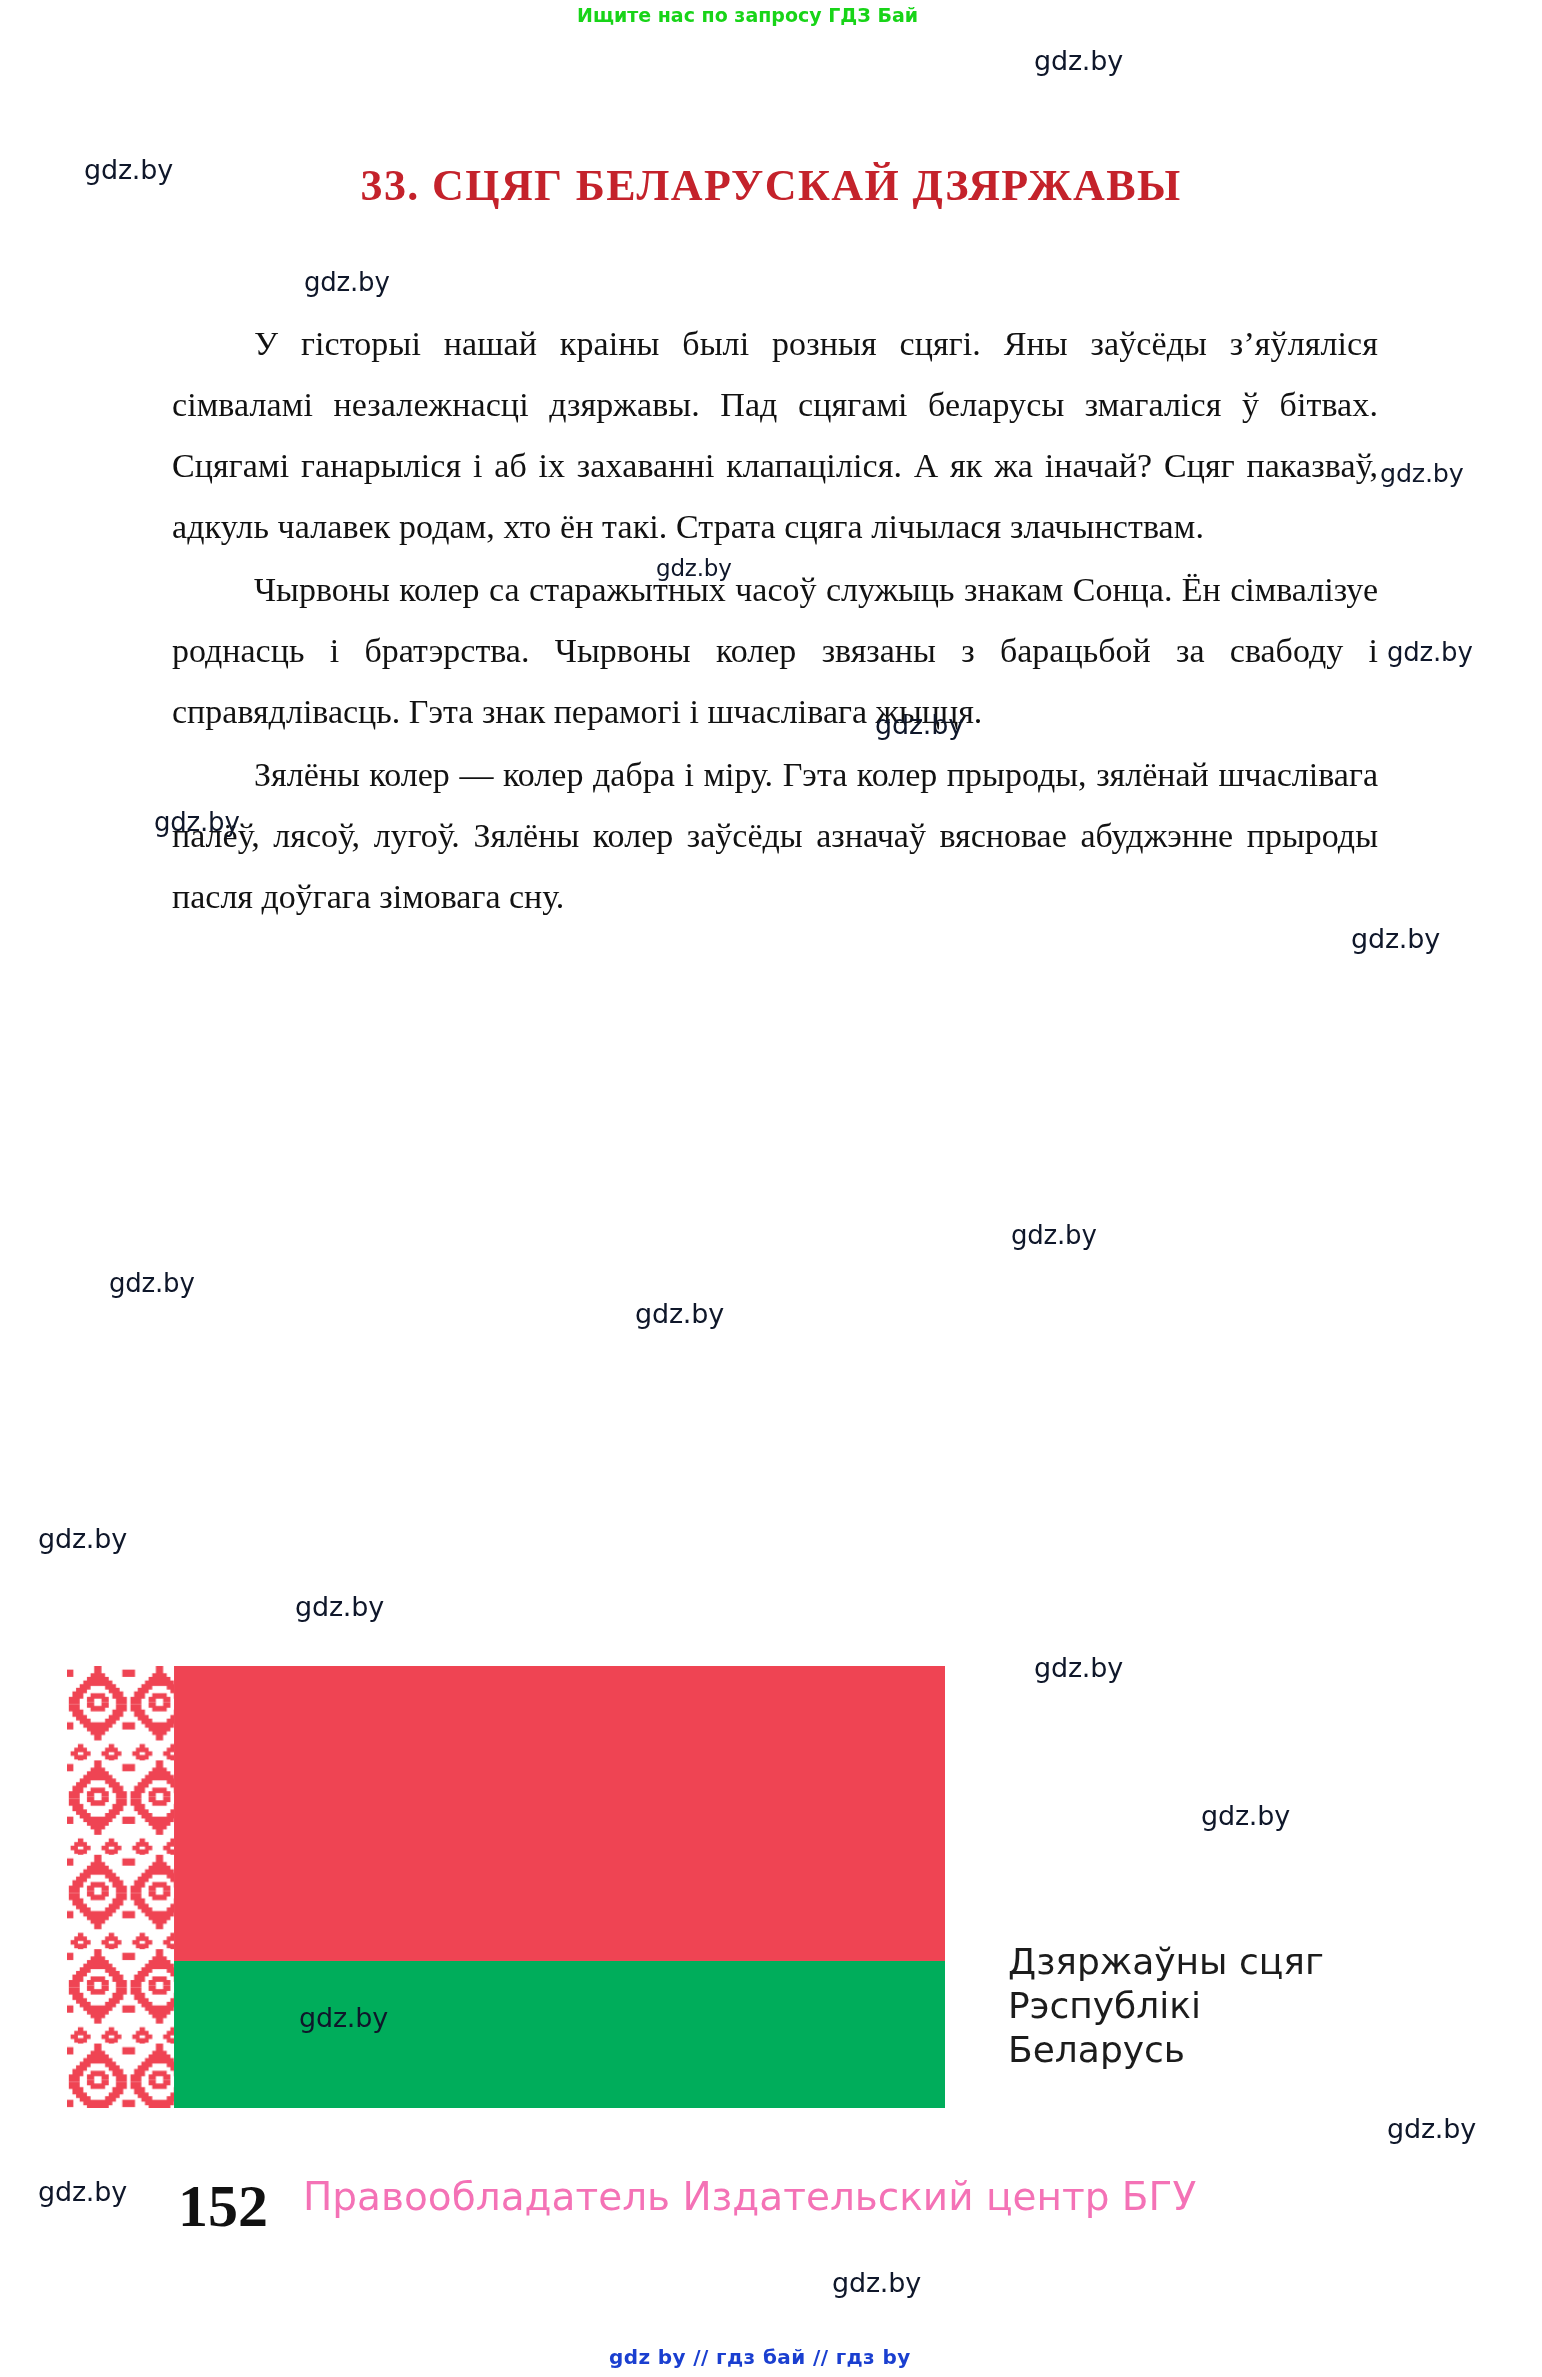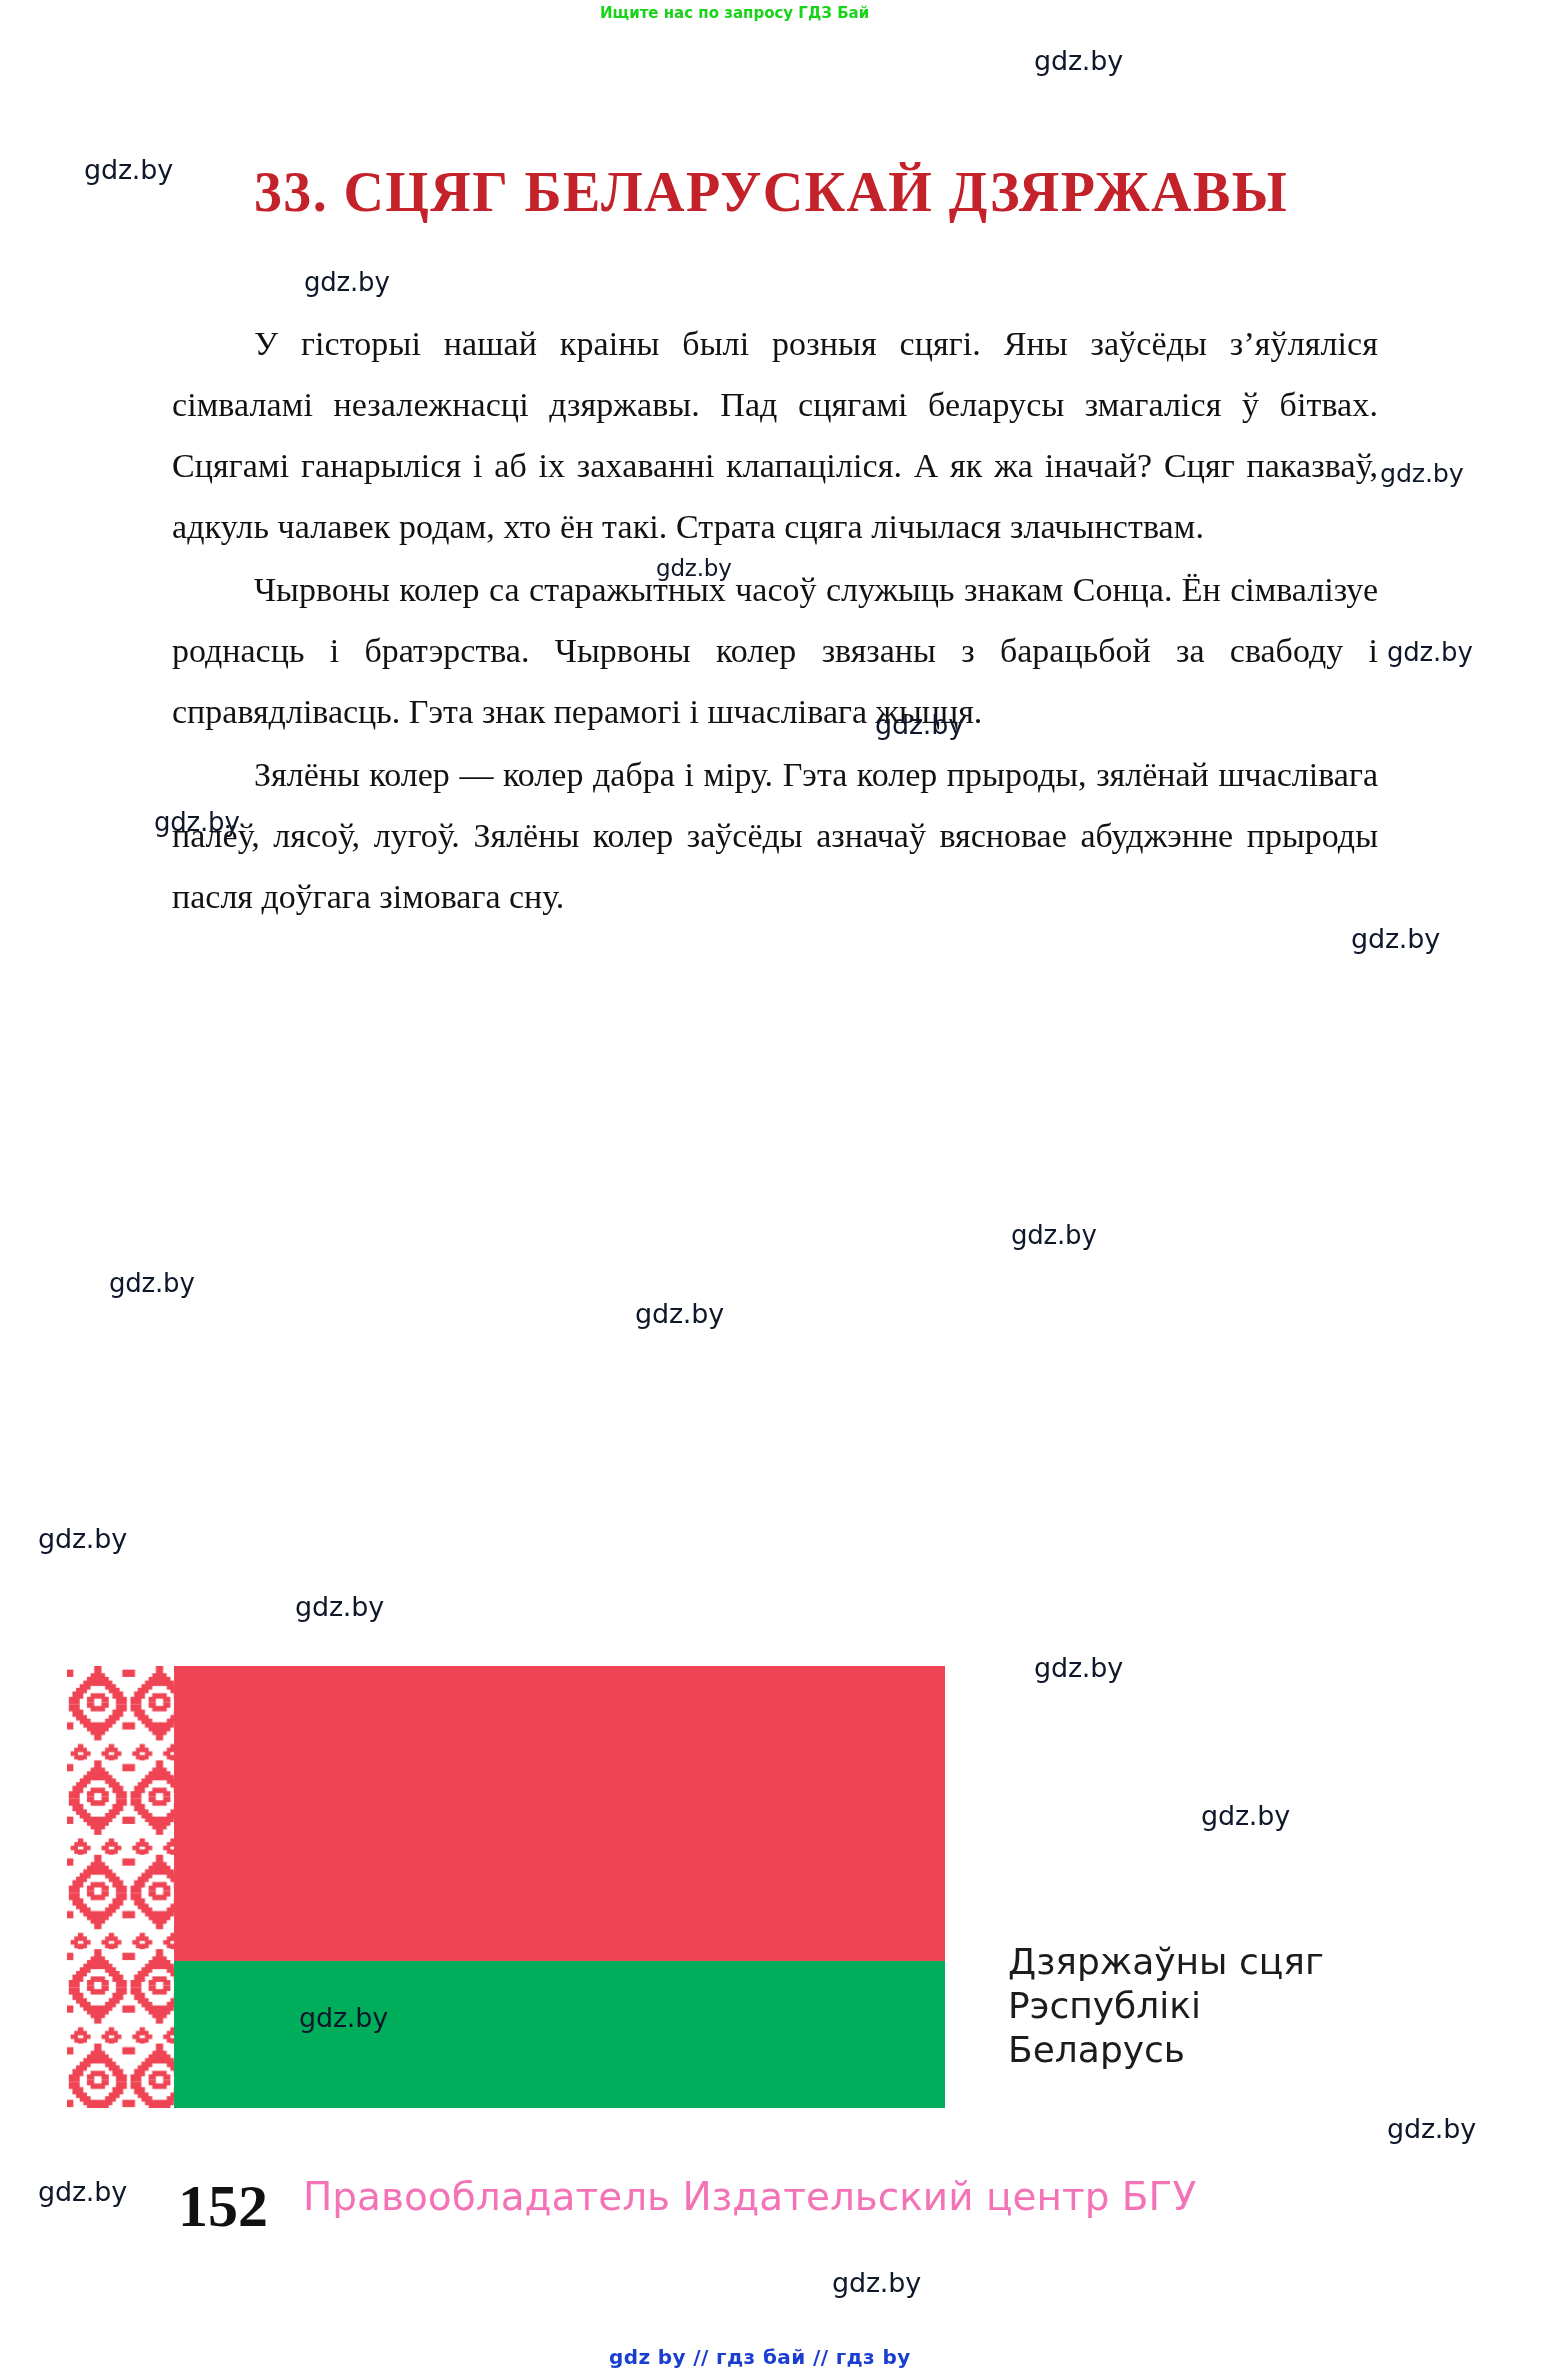--- a/index.html
+++ b/index.html
@@ -42,21 +42,21 @@
 
   
   .heading{
     position:absolute;
     left:0; right:0;
     top:160px;
     text-align:center;
     color:#c4222b;
     font-family:"Liberation Serif", serif;
     font-weight:700;
-    font-size:56px;
+    font-size:44px;
     letter-spacing:1.4px;
     z-index:10;
   }
 
   
   .body-col{
     position:absolute;
     left:172px;
     top:313px;
     width:1206px;
@@ -118,21 +118,21 @@
     color:#f472b6;
     white-space:nowrap;
     z-index:10;
   }
 </style>
 </head>
 <body>
 
 <div class="page">
 
-  <div class="wm-green" style="left:600px;top:3.6px;font-size:15px;text-align:right;">Ищите нас по запросу ГДЗ Бай</div>
+  <div class="wm-green" style="left:577px;top:3.6px;font-size:19px;text-align:right;">Ищите нас по запросу ГДЗ Бай</div>
 
   <div class="heading">33. СЦЯГ БЕЛАРУСКАЙ ДЗЯРЖАВЫ</div>
 
   <div class="body-col">
     <p class="para p1">У гісторыі нашай краіны былі розныя сцягі. Яны заўсёды з’яўляліся сімваламі незалежнасці дзяржавы. Пад сцягамі беларусы змагаліся ў бітвах. Сцягамі ганарыліся і аб іх захаванні клапаціліся. А як жа іначай? Сцяг паказваў, адкуль чалавек родам, хто ён такі. Страта сцяга лічылася злачынствам.</p>
     <p class="para p3">Чырвоны колер са старажытных часоў служыць знакам Сонца. Ён сімвалізуе роднасць і братэрства. Чырвоны колер звязаны з барацьбой за свабоду і справядлівасць. Гэта знак перамогі і шчаслівага жыцця.</p>
     <p class="para p4">Зялёны колер — колер дабра і міру. Гэта колер прыроды, зялёнай шчаслівага палёў, лясоў, лугоў. Зялёны колер заўсёды азначаў вясновае абуджэнне прыроды пасля доўгага зімовага сну.</p>
   </div>
 
   <svg class="flag" viewBox="0 0 968 487" preserveAspectRatio="none">

